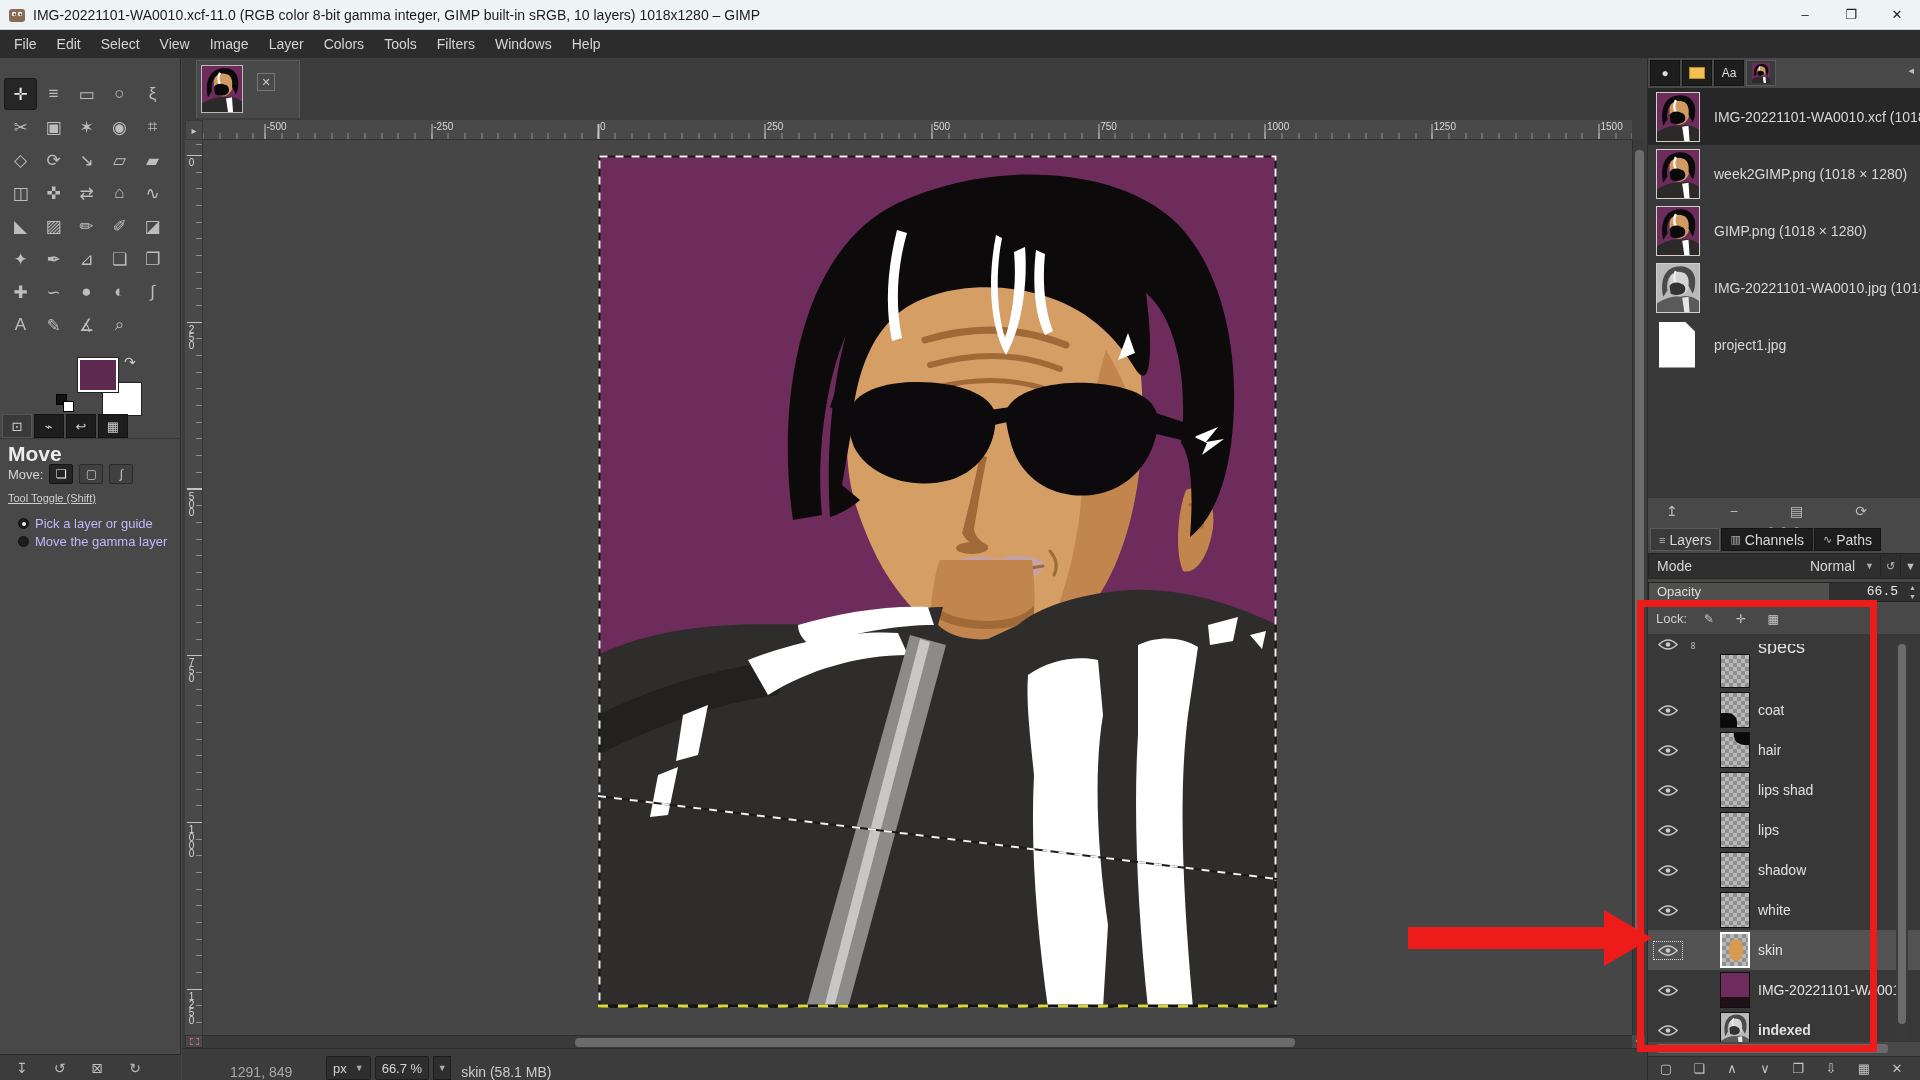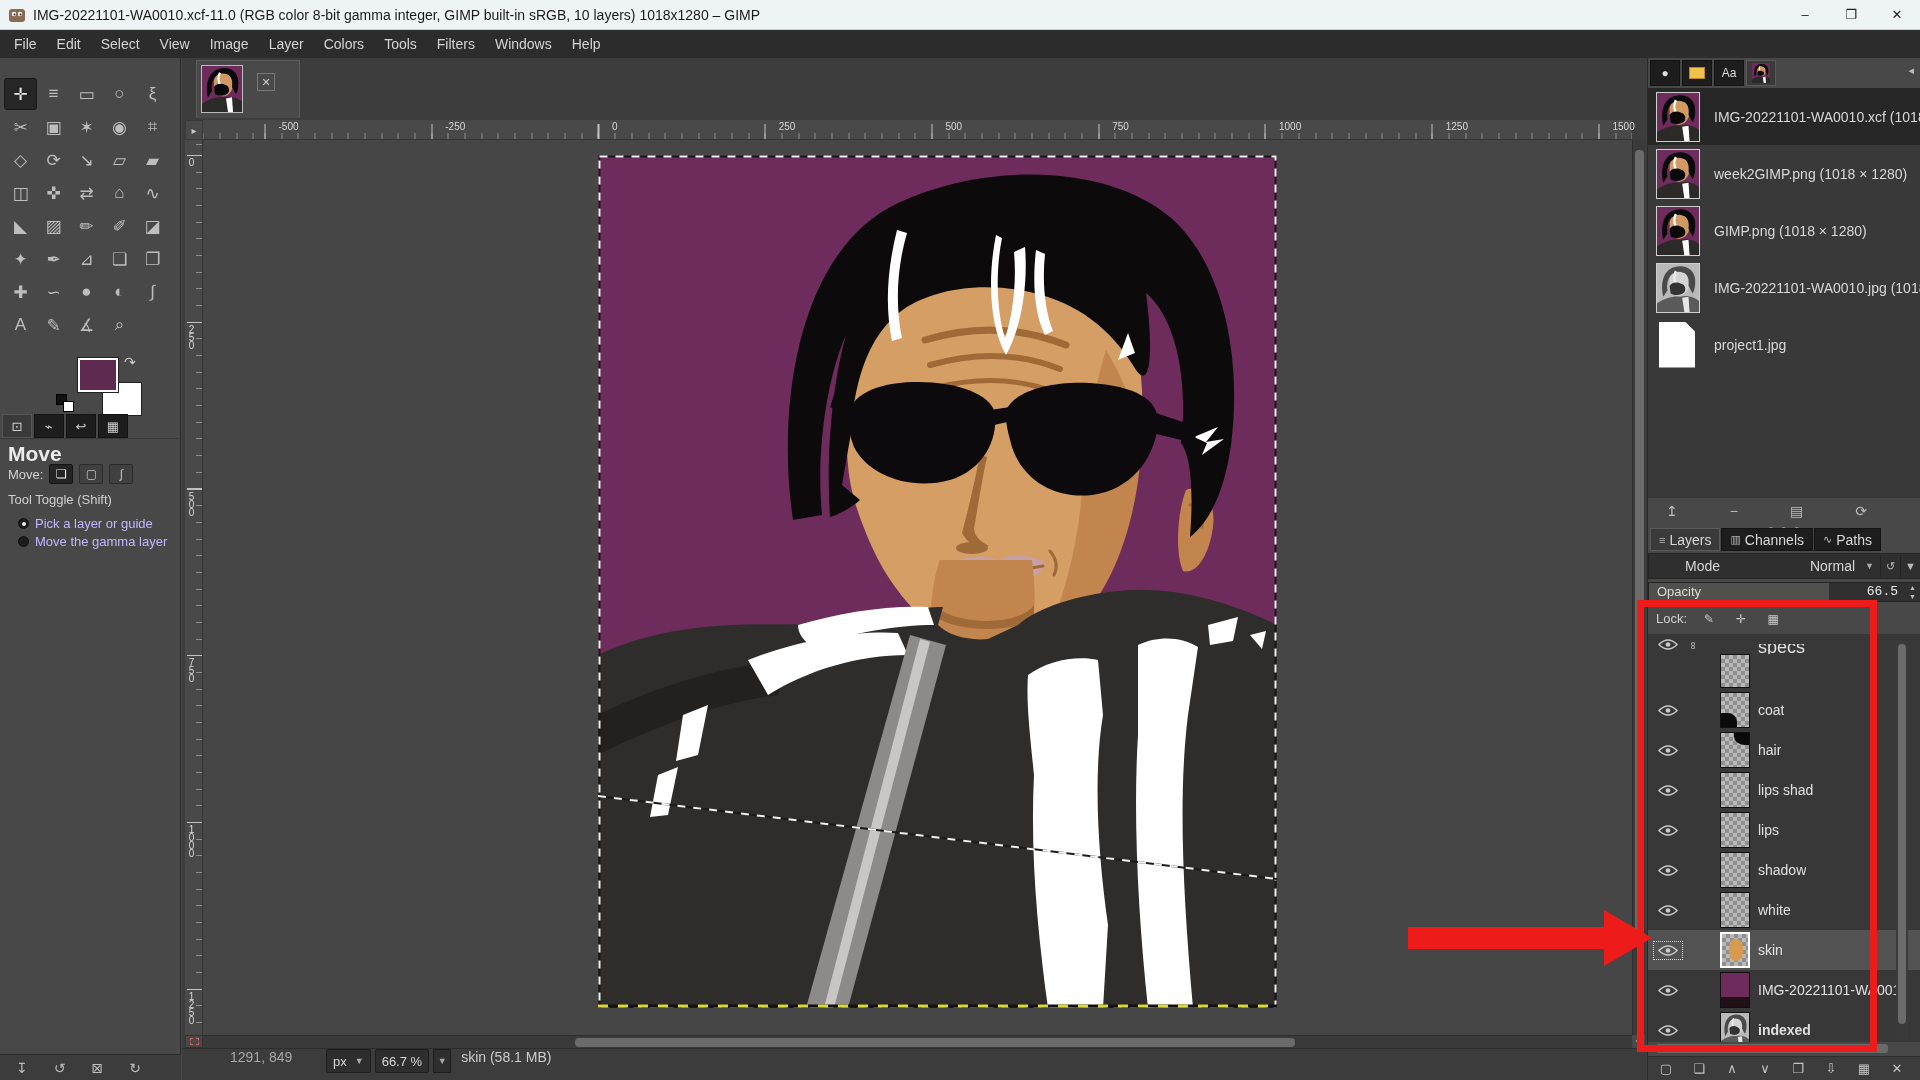--- a/index.html
+++ b/index.html
@@ -38,21 +38,21 @@
   #left-tabs{position:absolute;left:2px;top:356px;height:24px;display:flex;gap:2px;}
   .ldtab{width:30px;height:24px;display:flex;align-items:center;justify-content:center;background:#1d1d1d;
     color:#cfcfcf;font-size:13px;border:1px solid #141414;}
   .ldtab.active{background:#3a3a3a;border-color:#565656;}
   #tool-opt-header{position:absolute;left:8px;top:384px;font-size:21px;font-weight:bold;color:#ececec;}
   #tool-opt-divider{position:absolute;left:0;top:380px;width:181px;height:1px;background:#383838;}
   #move-row{position:absolute;left:8px;top:406px;display:flex;align-items:center;gap:6px;font-size:13px;color:#d2d2d2;}
   .mode-btn{width:24px;height:20px;display:flex;align-items:center;justify-content:center;background:#404040;
     border:1px solid #2b2b2b;color:#c5c5c5;font-size:12px;border-radius:2px;}
   .mode-btn.selected{background:#242424;border-color:#151515;color:#eee;}
-  #toggle-label{position:absolute;left:8px;top:434px;font-size:13px;color:#cfcfcf;white-space:nowrap;}
+  #toggle-label{position:absolute;left:8px;top:434px;font-size:11px;color:#cfcfcf;white-space:nowrap;text-decoration:underline;}
   .radio-row{position:absolute;left:18px;display:flex;align-items:center;gap:6px;font-size:13px;color:#c4b5fd;
     white-space:nowrap;width:160px;overflow:hidden;}
   .radio{width:11px;height:11px;border-radius:50%;background:#1d1d1d;border:1px solid #111;flex:0 0 auto;position:relative;}
   .radio.on:after{content:"";position:absolute;left:2.5px;top:2.5px;width:4px;height:4px;border-radius:50%;background:#eee;}
   #ld-footer{position:absolute;left:0;top:996px;width:181px;height:26px;display:flex;align-items:center;gap:26px;padding-left:16px;
     background:#3c3c3c;border-top:1px solid #2c2c2c;}
   .ftbtn{color:#bdbdbd;font-size:14px;}
 
   
   #canvas-col{position:absolute;left:182px;top:58px;width:1465px;height:1022px;background:#3d3d3d;}
@@ -61,40 +61,40 @@
   #canvas-tab .thumb-wrap{width:42px;height:48px;border:1px solid #bbb;overflow:hidden;}
   #canvas-tab-close{margin-left:14px;margin-top:8px;width:18px;height:18px;border:1px solid #777;color:#ccc;
     display:flex;align-items:center;justify-content:center;font-size:11px;}
   #ruler-corner{position:absolute;left:3px;top:62px;width:18px;height:20px;background:#494949;color:#c8c8c8;
     font-size:10px;display:flex;align-items:center;justify-content:center;border:1px solid #3a3a3a;}
   #h-ruler{position:absolute;left:21px;top:62px;width:1429px;height:20px;background:#494949;border-bottom:1px solid #333;
     background-image:
       repeating-linear-gradient(90deg,#c2c2c2 0 1px,transparent 1px 166.75px),
       repeating-linear-gradient(90deg,#8f8f8f 0 1px,transparent 1px 16.675px);
     background-size:auto 15px,auto 6px;background-repeat:repeat-x;background-position:61.5px bottom,61.5px bottom;}
-  .hlabel{position:absolute;top:1px;font-size:10px;color:#d8d8d8;margin-left:12px;}
+  .hlabel{position:absolute;top:1px;font-size:10px;color:#d8d8d8;}
   #v-ruler{position:absolute;left:3px;top:82px;width:18px;height:895px;background:#494949;border-right:1px solid #333;
     background-image:
       repeating-linear-gradient(180deg,#c2c2c2 0 1px,transparent 1px 166.75px),
       repeating-linear-gradient(180deg,#8f8f8f 0 1px,transparent 1px 16.675px);
     background-size:15px auto,6px auto;background-repeat:repeat-y;background-position:right 15px,right 15px;}
   .vlabel{position:absolute;left:1px;font-size:10px;color:#d8d8d8;writing-mode:vertical-rl;text-orientation:upright;
     letter-spacing:-3px;}
   #viewport{position:absolute;left:21px;top:82px;width:1429px;height:895px;background:#464646;overflow:hidden;}
   #artwork{position:absolute;left:395px;top:15px;width:679px;height:853px;}
   #h-scroll{position:absolute;left:21px;top:977px;width:1429px;height:13px;background:#3a3a3a;border-top:1px solid #2e2e2e;}
   #h-scroll .thumbbar{position:absolute;left:372px;top:2px;width:720px;height:9px;background:#6b6b6b;border-radius:4px;}
   #v-scroll{position:absolute;left:1450px;top:82px;width:13px;height:895px;background:#3a3a3a;border-left:1px solid #2e2e2e;}
   #v-scroll .thumbbar{position:absolute;left:2px;top:10px;width:9px;height:790px;background:#6b6b6b;border-radius:4px;}
   #quickmask{position:absolute;left:3px;top:977px;width:18px;height:13px;background:#494949;border:1px solid #333;}
   #quickmask .qm{position:absolute;left:4px;top:2px;width:9px;height:7px;border:1px dashed #c66;}
   #nav-btn{position:absolute;left:1450px;top:977px;width:13px;height:13px;background:#494949;color:#bbb;font-size:8px;
     display:flex;align-items:center;justify-content:center;}
   #statusbar{position:absolute;left:0;top:990px;width:1465px;height:32px;background:#3c3c3c;border-top:1px solid #2c2c2c;
-    display:flex;align-items:flex-start;color:#cdcdcd;font-size:14px;}
+    display:flex;align-items:flex-end;color:#cdcdcd;font-size:14px;}
   #status-pos{margin-left:48px;color:#a8a8a8;width:96px;}
   .combo{height:24px;background:#2e2e2e;border:1px solid #1e1e1e;border-radius:2px;color:#d6d6d6;
     display:flex;align-items:center;padding:0 6px;gap:8px;margin-right:4px;font-size:13px;}
   .combo .chev{font-size:9px;color:#aaa;}
   #zoom-chev{width:18px;height:24px;background:#2e2e2e;border:1px solid #1e1e1e;display:flex;align-items:center;
     justify-content:center;font-size:9px;color:#aaa;margin-right:10px;}
   
   #right-dock{position:absolute;left:1647px;top:58px;width:273px;height:1022px;background:#484848;
     border-left:1px solid #2a2a2a;color:#d6d6d6;font-size:14px;}
   #rd-tabs{position:absolute;left:2px;top:2px;height:26px;display:flex;gap:2px;}
@@ -113,21 +113,21 @@
   .img-item .ilabel{font-size:14px;color:#d8d8d8;overflow:hidden;text-overflow:clip;}
   #img-actions{position:absolute;left:0;top:440px;width:273px;height:26px;display:flex;align-items:center;
     gap:52px;padding-left:18px;background:#484848;}
   #rd-dots{position:absolute;left:120px;top:465px;color:#9a9a9a;font-size:10px;letter-spacing:2px;}
   #panel-tabs{position:absolute;left:0px;top:470px;width:273px;height:23px;display:flex;gap:1px;padding-left:2px;}
   .ptab{display:flex;align-items:center;gap:4px;padding:0 8px;background:#1d1d1d;border:1px solid #141414;
     font-size:14px;color:#d8d8d8;}
   .ptab.active{background:#3a3a3a;border-color:#5a5a5a;}
   .ptab .picon{font-size:11px;color:#bbb;}
   #mode-row{position:absolute;left:0;top:495px;width:273px;height:26px;display:flex;align-items:center;background:#2f2f2f;
-    border:1px solid #242424;padding-left:28px;}
+    border:1px solid #242424;}
   #mode-label{margin-left:8px;flex:1;}
   #mode-select{display:flex;align-items:center;gap:10px;padding:0 6px;height:24px;}
   #mode-select .chev{font-size:9px;color:#aaa;}
   .mini-btn{width:20px;height:22px;display:flex;align-items:center;justify-content:center;color:#bbb;font-size:11px;
     border-left:1px solid #242424;}
   #opacity-row{position:absolute;left:0;top:524px;width:273px;height:20px;background:#303030;border:1px solid #232323;}
   #opacity-fill{position:absolute;left:0;top:0;height:18px;width:66.5%;background:#50504f;}
   #opacity-label{position:absolute;left:8px;top:1px;font-size:13px;color:#ddd;}
   #opacity-value{position:absolute;right:22px;top:1px;font-size:13px;color:#e8e8e8;font-family:Liberation Mono, monospace;}
   #opacity-spin{position:absolute;right:4px;top:0px;font-size:7px;color:#bbb;line-height:9px;text-align:center;}

